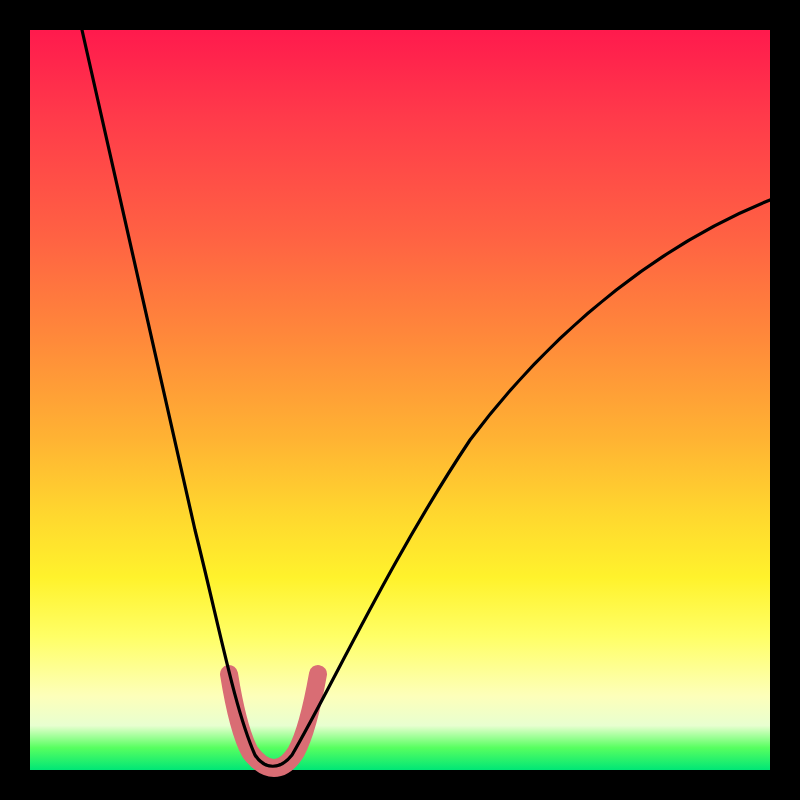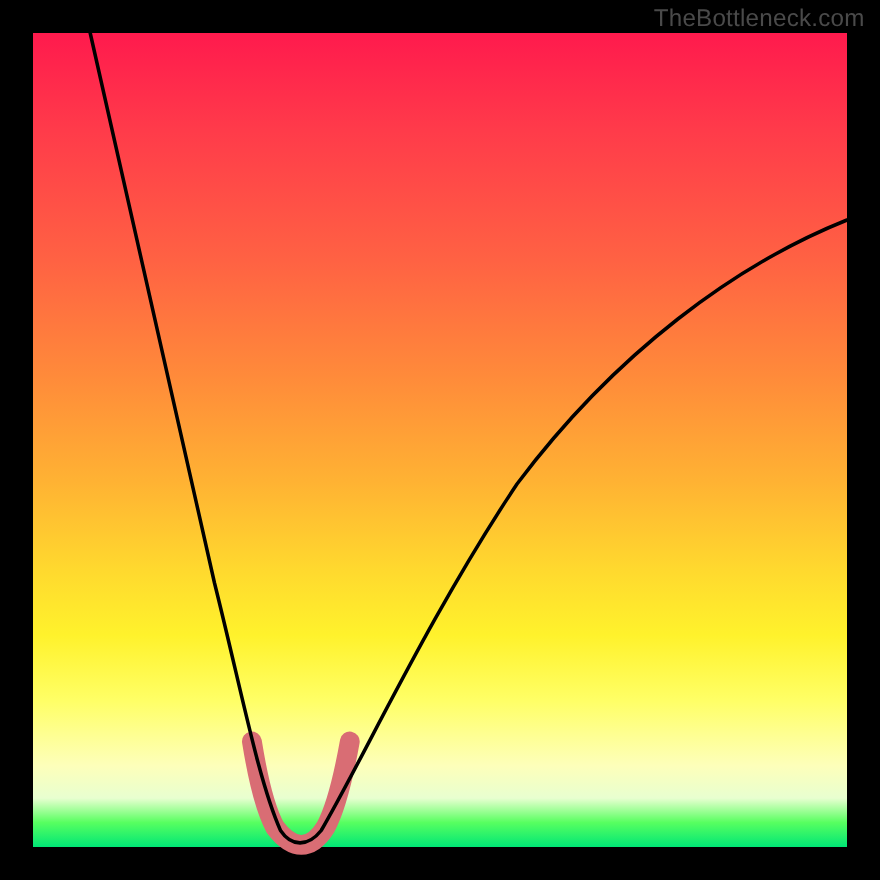--- a/index.html
+++ b/index.html
@@ -57,21 +57,20 @@
     width: 740px;
     height: 740px;
     overflow: visible;
   }
 </style>
 </head>
 <body>
 
 <div class="frame">
 
-  <div class="watermark">TheBottleneck.com</div>
 
   <div class="plot-area">
 
     <svg class="curve" viewBox="0 0 740 740">
 
       <path d="M 199 644
                Q 208 700 220 722
                Q 232 738 244 738
                Q 256 738 266 722
                Q 278 700 288 644" fill="none" stroke="#d96d74" stroke-width="18" stroke-linecap="round" stroke-linejoin="round"></path>

